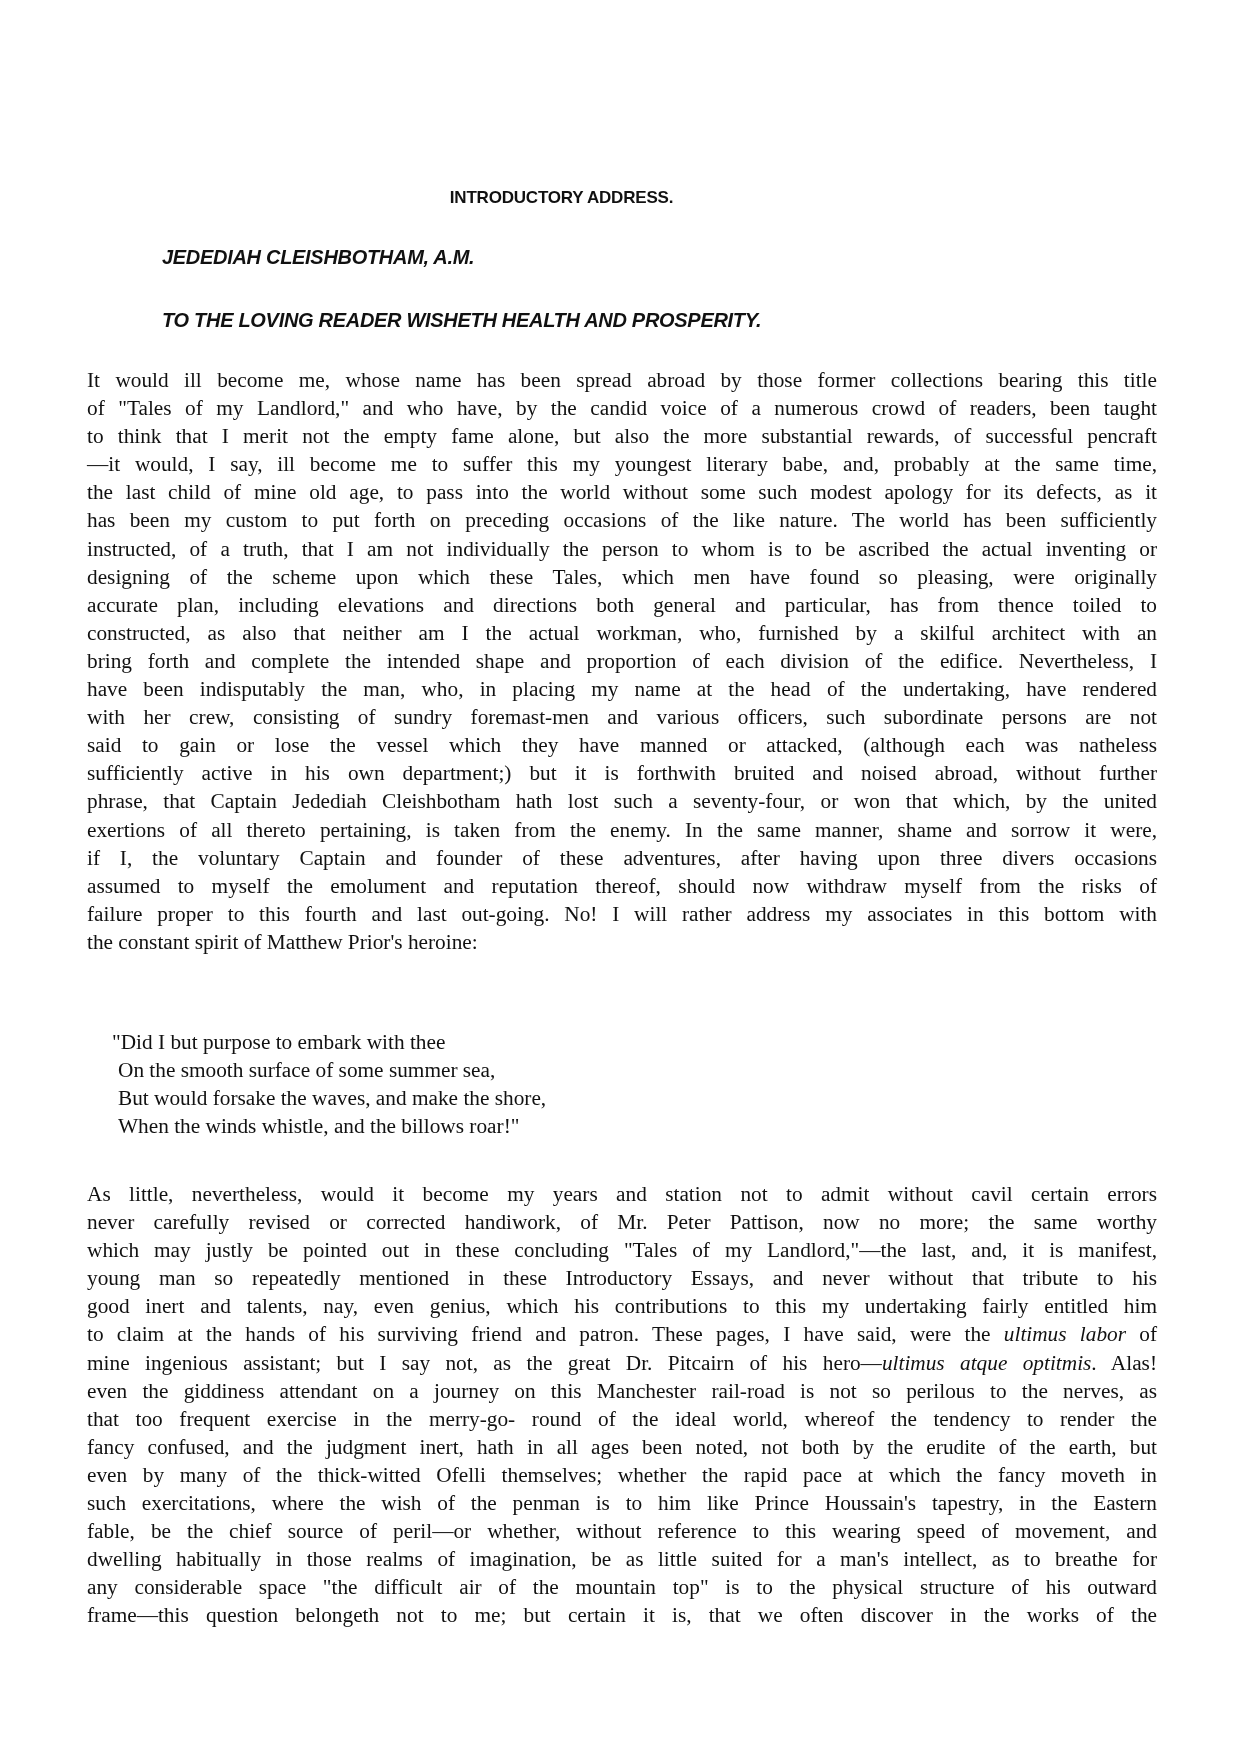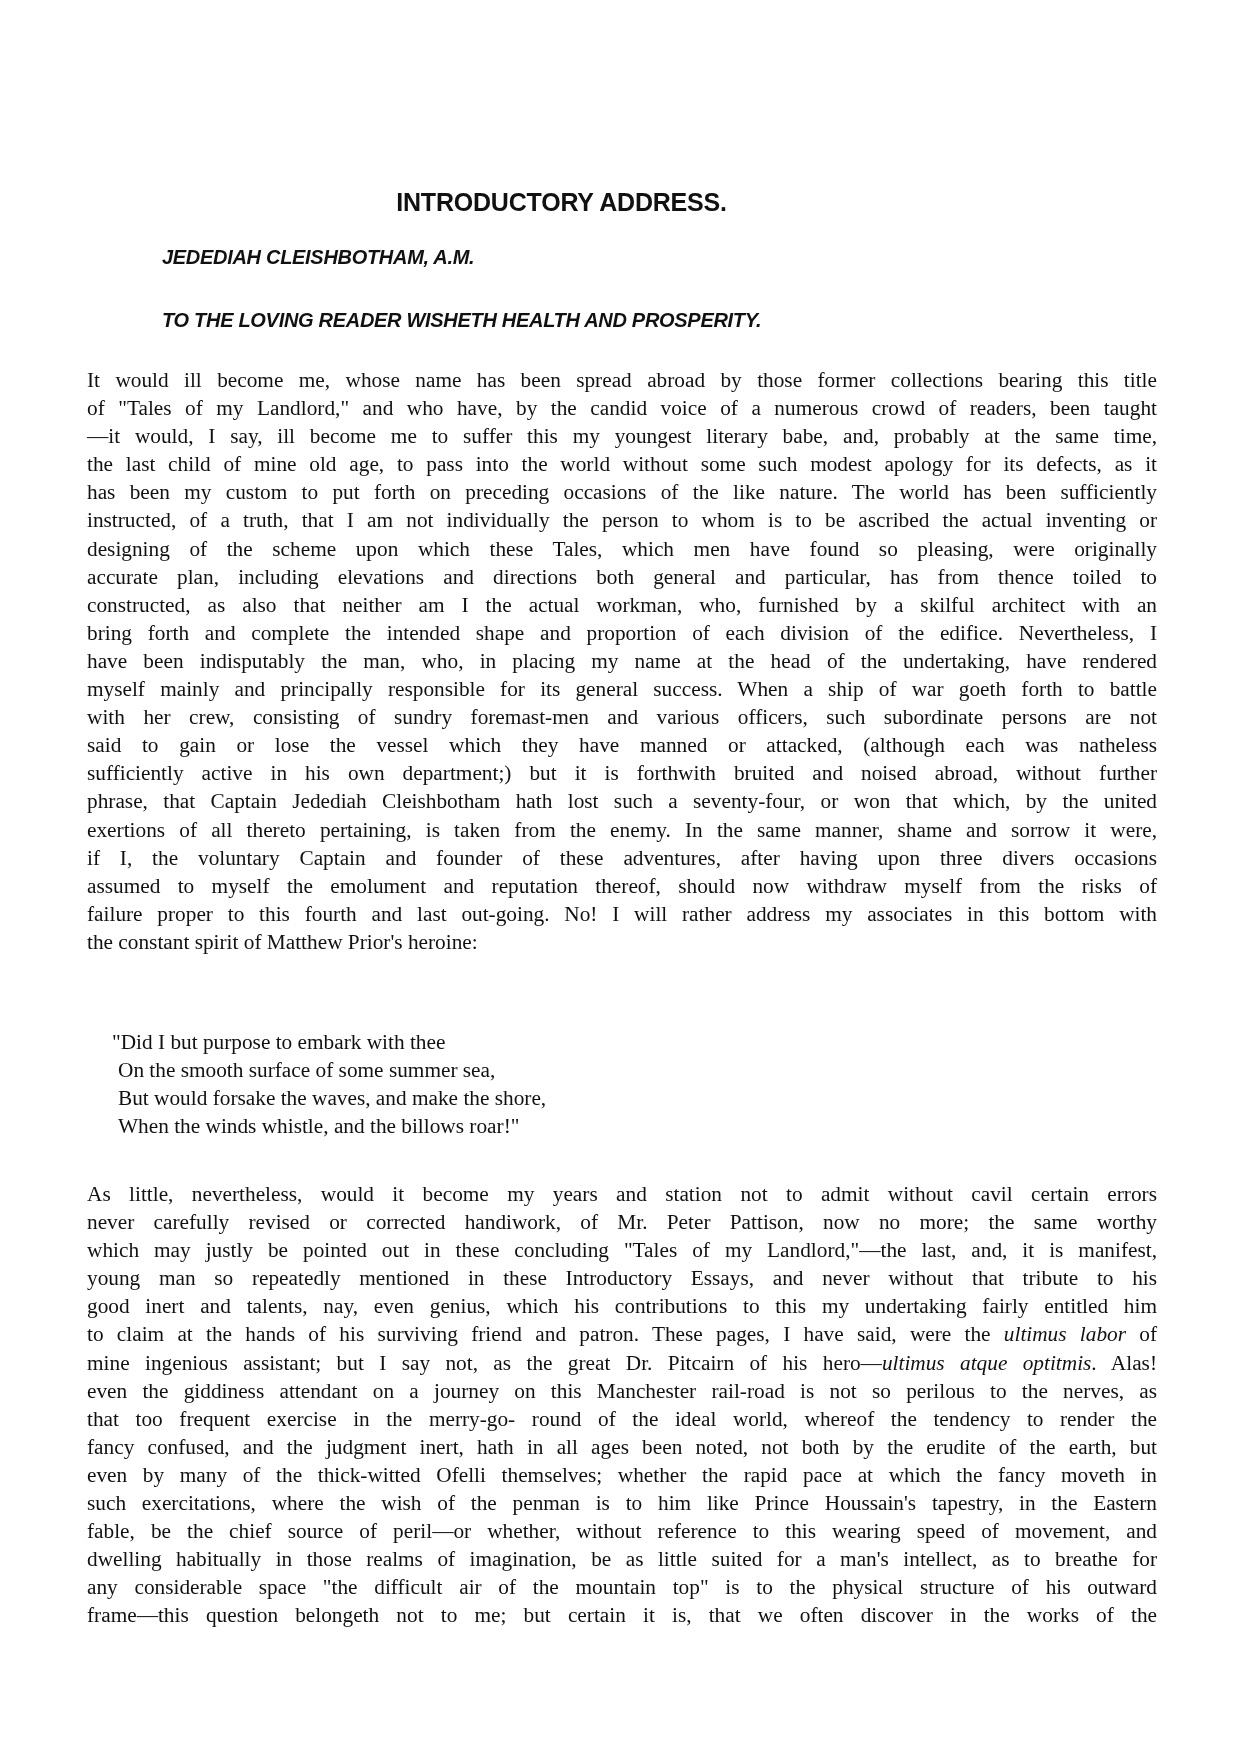--- a/index.html
+++ b/index.html
@@ -2,21 +2,21 @@
 <html><head>
   <meta charset="utf-8">
   <style>
     html, body { margin: 0; padding: 0; background: #ffffff; }
     body { width: 1242px; height: 1755px; position: relative; overflow: hidden; color: #111; }
     .page { position: absolute; left: 0; top: 0; width: 1242px; height: 1755px; }
     .title {
       position: absolute; left: 0; width: 1064px; top: 188px;
       text-align: center; padding-left: 59px; box-sizing: border-box;
       font-family: "Liberation Sans", sans-serif; font-weight: bold;
-      font-size: 25px; letter-spacing: -0.2px;
+      font-size: 17px; letter-spacing: -0.2px;
     }
     .sub {
       position: absolute; left: 162px;
       font-family: "Liberation Sans", sans-serif; font-weight: bold; font-style: italic;
       font-size: 20px; letter-spacing: -0.3px;
     }
     .sub.a { top: 246px; }
     .sub.b { top: 309px; }
     .para {
       position: absolute; left: 87px; width: 1070px;
@@ -40,30 +40,30 @@
 <body>
 
 <div class="page">
   <div class="title">INTRODUCTORY ADDRESS.</div>
   <div class="sub a">JEDEDIAH CLEISHBOTHAM, A.M.</div>
   <div class="sub b">TO THE LOVING READER WISHETH HEALTH AND PROSPERITY.</div>
 
   <div class="para p1" id="para1">
       <span class="line">It would ill become me, whose name has been spread abroad by those former collections bearing this title</span>
       <span class="line">of "Tales of my Landlord," and who have, by the candid voice of a numerous crowd of readers, been taught</span>
+      <span class="line">to think that I merit not the empty fame alone, but also the more substantial rewards, of successful pencraft</span>
       <span class="line">—it would, I say, ill become me to suffer this my youngest literary babe, and, probably at the same time,</span>
       <span class="line">the last child of mine old age, to pass into the world without some such modest apology for its defects, as it</span>
       <span class="line">has been my custom to put forth on preceding occasions of the like nature. The world has been sufficiently</span>
       <span class="line">instructed, of a truth, that I am not individually the person to whom is to be ascribed the actual inventing or</span>
       <span class="line">designing of the scheme upon which these Tales, which men have found so pleasing, were originally</span>
       <span class="line">accurate plan, including elevations and directions both general and particular, has from thence toiled to</span>
       <span class="line">constructed, as also that neither am I the actual workman, who, furnished by a skilful architect with an</span>
       <span class="line">bring forth and complete the intended shape and proportion of each division of the edifice. Nevertheless, I</span>
       <span class="line">have been indisputably the man, who, in placing my name at the head of the undertaking, have rendered</span>
-      <span class="line">myself mainly and principally responsible for its general success. When a ship of war goeth forth to battle</span>
       <span class="line">with her crew, consisting of sundry foremast-men and various officers, such subordinate persons are not</span>
       <span class="line">said to gain or lose the vessel which they have manned or attacked, (although each was natheless</span>
       <span class="line">sufficiently active in his own department;) but it is forthwith bruited and noised abroad, without further</span>
       <span class="line">phrase, that Captain Jedediah Cleishbotham hath lost such a seventy-four, or won that which, by the united</span>
       <span class="line">exertions of all thereto pertaining, is taken from the enemy. In the same manner, shame and sorrow it were,</span>
       <span class="line">if I, the voluntary Captain and founder of these adventures, after having upon three divers occasions</span>
       <span class="line">assumed to myself the emolument and reputation thereof, should now withdraw myself from the risks of</span>
       <span class="line">failure proper to this fourth and last out-going. No! I will rather address my associates in this bottom with</span>
       <span class="line last">the constant spirit of Matthew Prior's heroine:</span>
     </div>

